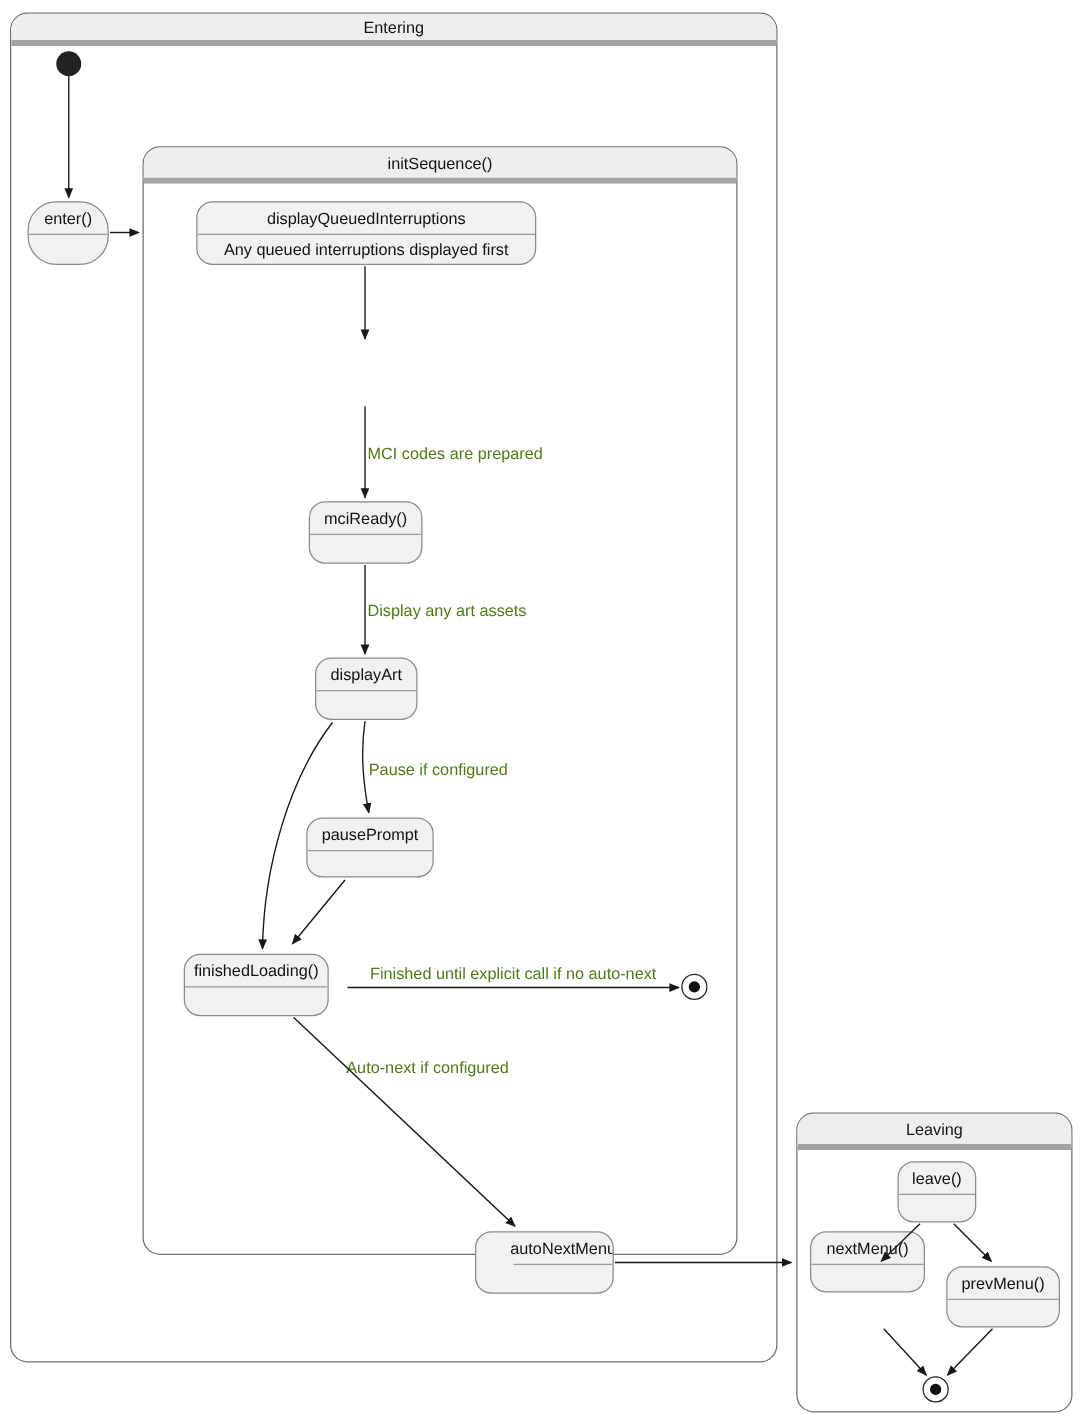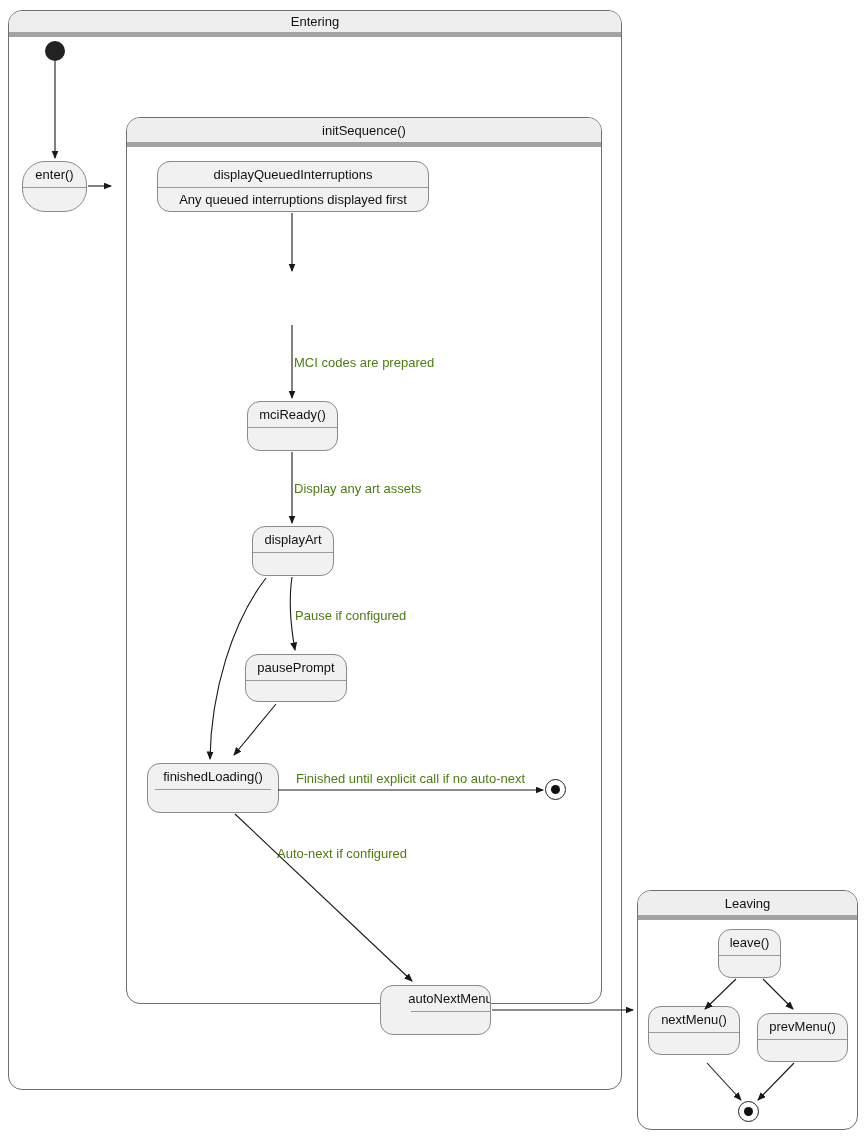--- a/index.html
+++ b/index.html
@@ -104,21 +104,21 @@
 <body>
 
 <div class="canvas">
 
   <div class="group" style="left:8px; top:10px; width:614px; height:1080px;">
     <div class="group-header" style="height:21px; border-radius:13px 13px 0 0;">
       <span>Entering</span>
     </div>
   </div>
 
-  <div class="group" style="left:114px; top:117px; width:476px; height:887px;margin-left:12px;">
+  <div class="group" style="left:114px; top:117px; width:476px; height:887px;">
     <div class="group-header">
       <span>initSequence()</span>
     </div>
   </div>
 
   <div class="group" style="left:637px; top:890px; width:221px; height:240px;">
     <div class="group-header">
       <span>Leaving</span>
     </div>
   </div>
@@ -144,36 +144,36 @@
   <div class="state" style="left:252px; top:526px; width:82px; height:50px;">
     <div class="state-title">displayArt</div>
     <div class="state-body"></div>
   </div>
 
   <div class="state" style="left:245px; top:654px; width:102px; height:48px;">
     <div class="state-title">pausePrompt</div>
     <div class="state-body"></div>
   </div>
 
-  <div class="state" style="left:147px; top:763px; width:132px; height:50px;align-items:center;">
+  <div class="state" style="left:147px; top:763px; width:116px; height:50px;align-items:center;">
     <div class="state-title">finishedLoading()</div>
     <div class="state-body"></div>
   </div>
 
   <div class="state" style="left:380px; top:985px; width:111px; height:50px;padding-left:30px;">
     <div class="state-title">autoNextMenu</div>
     <div class="state-body"></div>
   </div>
 
   <div class="state" style="left:718px; top:929px; width:63px; height:49px;">
     <div class="state-title">leave()</div>
     <div class="state-body"></div>
   </div>
 
-  <div class="state" style="left:648px; top:1006px; width:92px; height:49px;">
+  <div class="state" style="left:648px; top:985px; width:92px; height:49px;">
     <div class="state-title">nextMenu()</div>
     <div class="state-body"></div>
   </div>
 
   <div class="state" style="left:757px; top:1013px; width:91px; height:49px;">
     <div class="state-title">prevMenu()</div>
     <div class="state-body"></div>
   </div>
 
   <div class="final-outer" style="left:545px; top:779px;">

